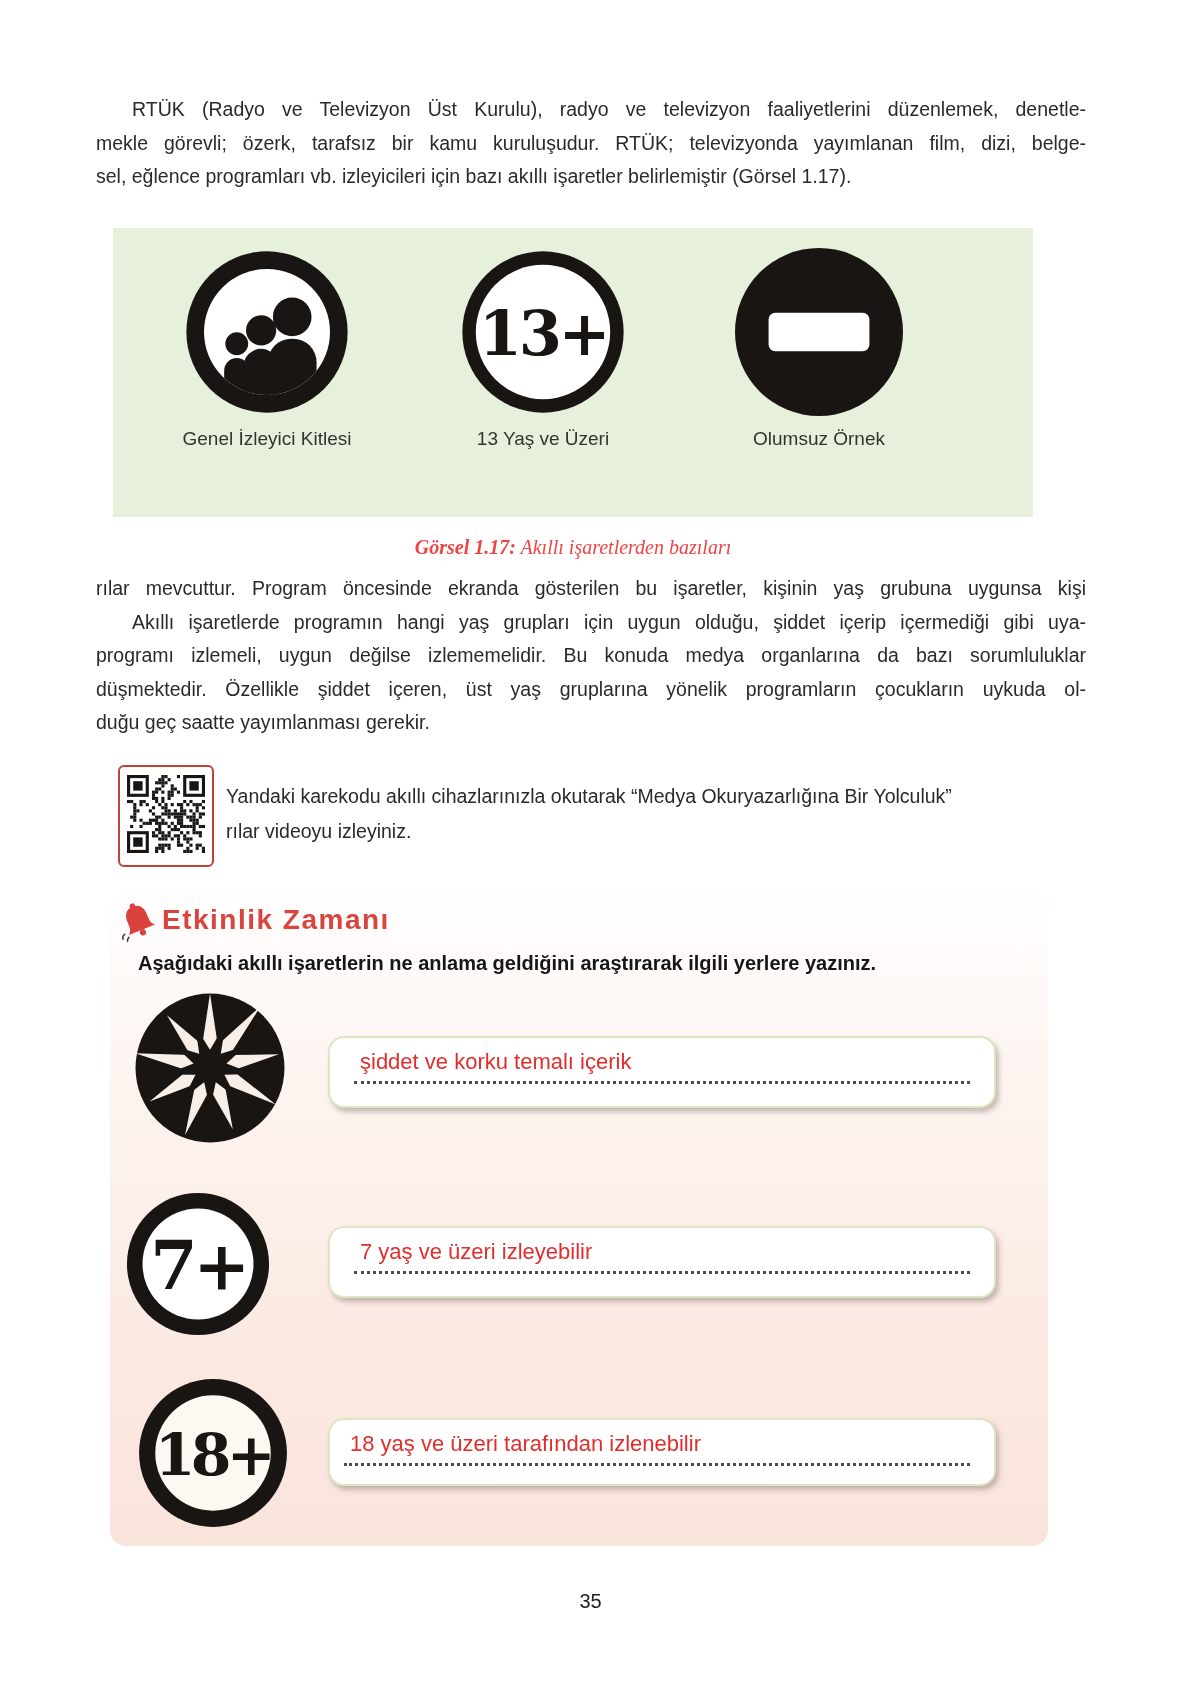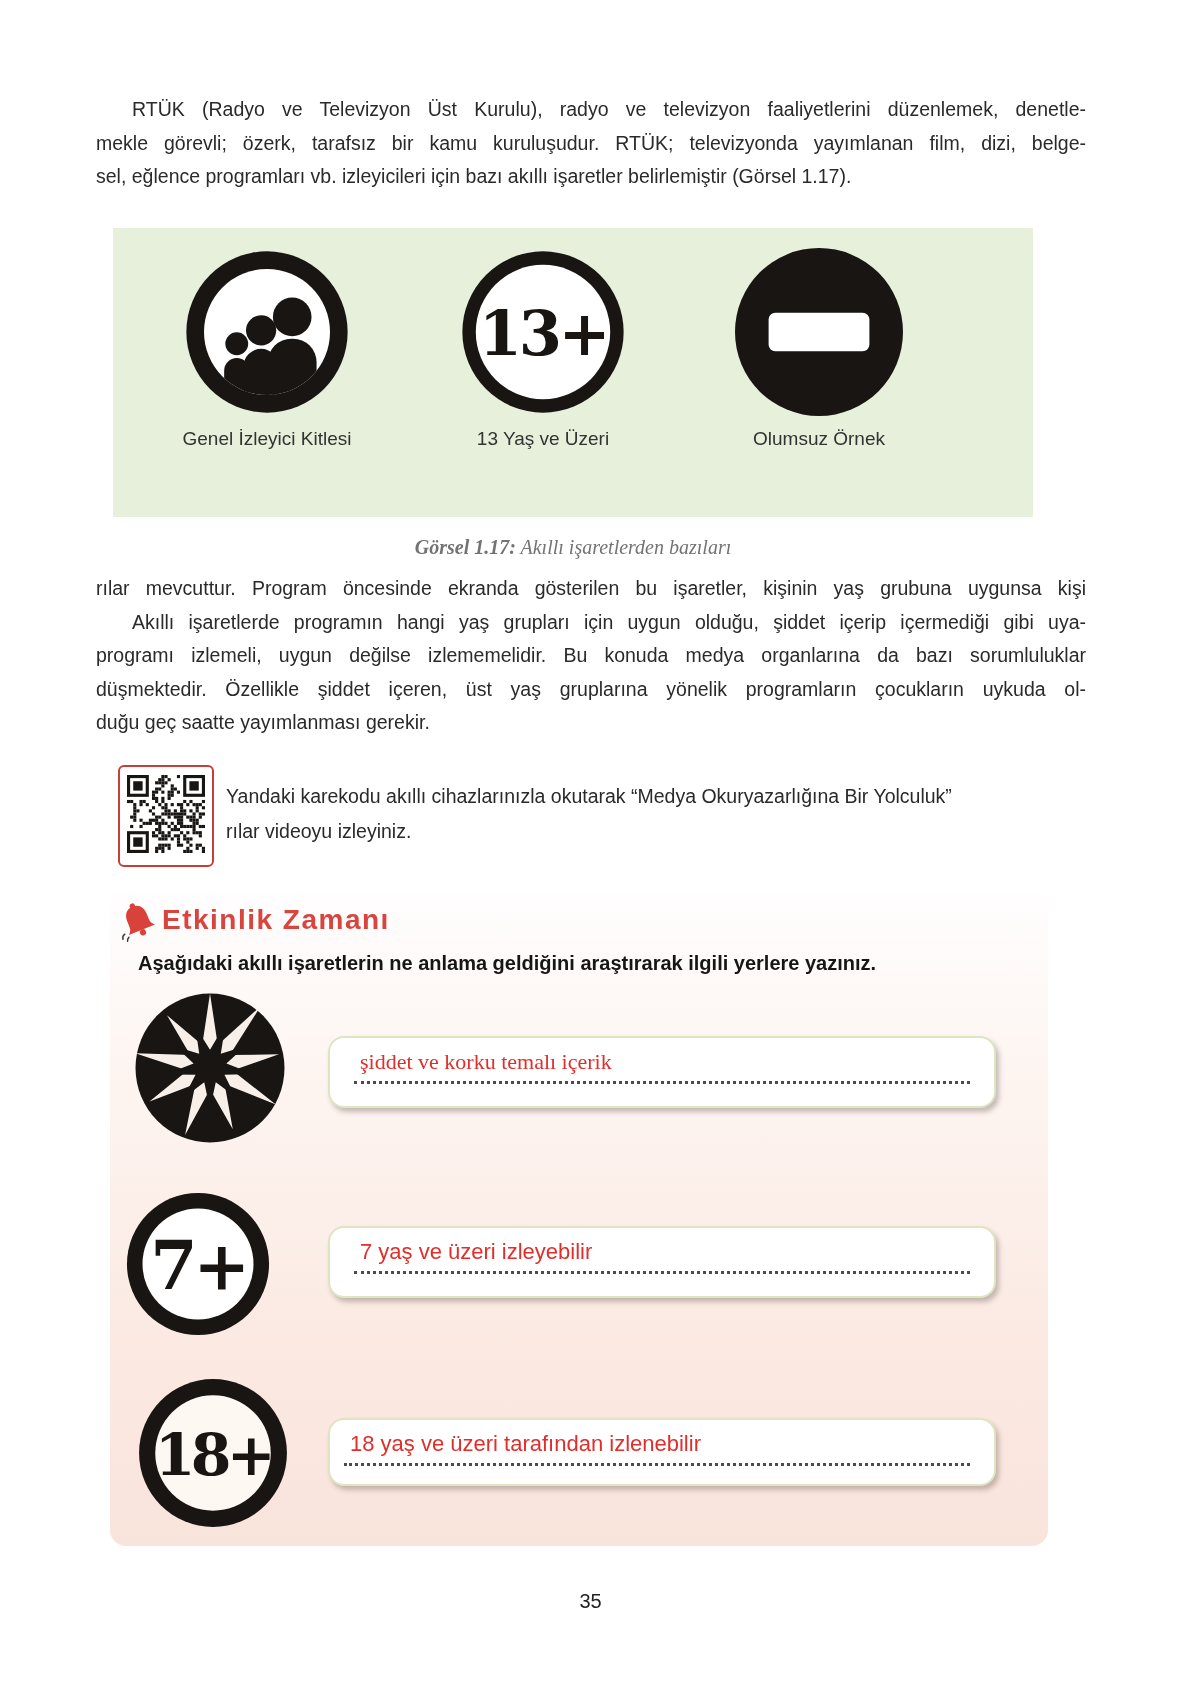--- a/index.html
+++ b/index.html
@@ -19,21 +19,21 @@
     position:absolute; left:113px; top:228px; width:920px; height:289px;
     background:#e7f0da; display:flex; padding:20px 0 0 16px;
   }
   .figure-item { width:276px; display:flex; flex-direction:column; align-items:center; }
   .figure-icon { width:168px; height:168px; }
   .figure-icon svg { width:100%; height:100%; display:block; }
   .figure-label { margin-top:12px; font-size:19px; color:#333; }
 
   .figure-caption {
     position:absolute; left:113px; top:536px; width:920px; text-align:center;
-    font-family:"Liberation Serif", serif; font-style:italic; font-size:20px; color:#737373;
+    font-family:"Liberation Serif", serif; font-style:italic; font-size:20px; color:#ef4444;
   }
   .figure-caption .cap-title { font-weight:bold; }
 
   
   .qr-section { position:absolute; left:118px; top:765px; width:960px; }
   .qr-frame {
     position:absolute; left:0; top:0; width:96px; height:102px;
     border:2px solid #c2413b; border-radius:6px; background:#fff;
     display:flex; align-items:center; justify-content:center;
   }
@@ -61,21 +61,21 @@
   .icon-row1 { left:24px; top:102px; }
   .icon-row2 { left:14px; top:300px; width:148px; height:148px; }
   .icon-row3 { left:26px; top:486px; width:154px; height:154px; }
 
   .answer-box {
     position:absolute; left:218px; width:668px; height:72px;
     background:#ffffff; border:2px solid #dde5c2; border-radius:16px;
     box-shadow:3px 4px 5px rgba(130,118,108,0.45);
     padding:11px 22px 0 30px;
   }
-  .box-row1 { top:146px;font-family:Liberation Serif, serif; }
+  .box-row1 { top:146px; }
   .box-row2 { top:336px; }
   .box-row3 { top:528px; height:68px;padding-left:20px; }
   .answer-text { font-size:22px; color:#e02e2c; }
   .dotted-line { margin-top:6px; margin-left:-6px; margin-right:2px; border-bottom:3px dotted #4c4c4c; height:2px; }
 
   .page-number {
     position:absolute; left:0; top:1590px; width:1181px; text-align:center;
     font-size:20px; color:#222;
   }
 </style>

